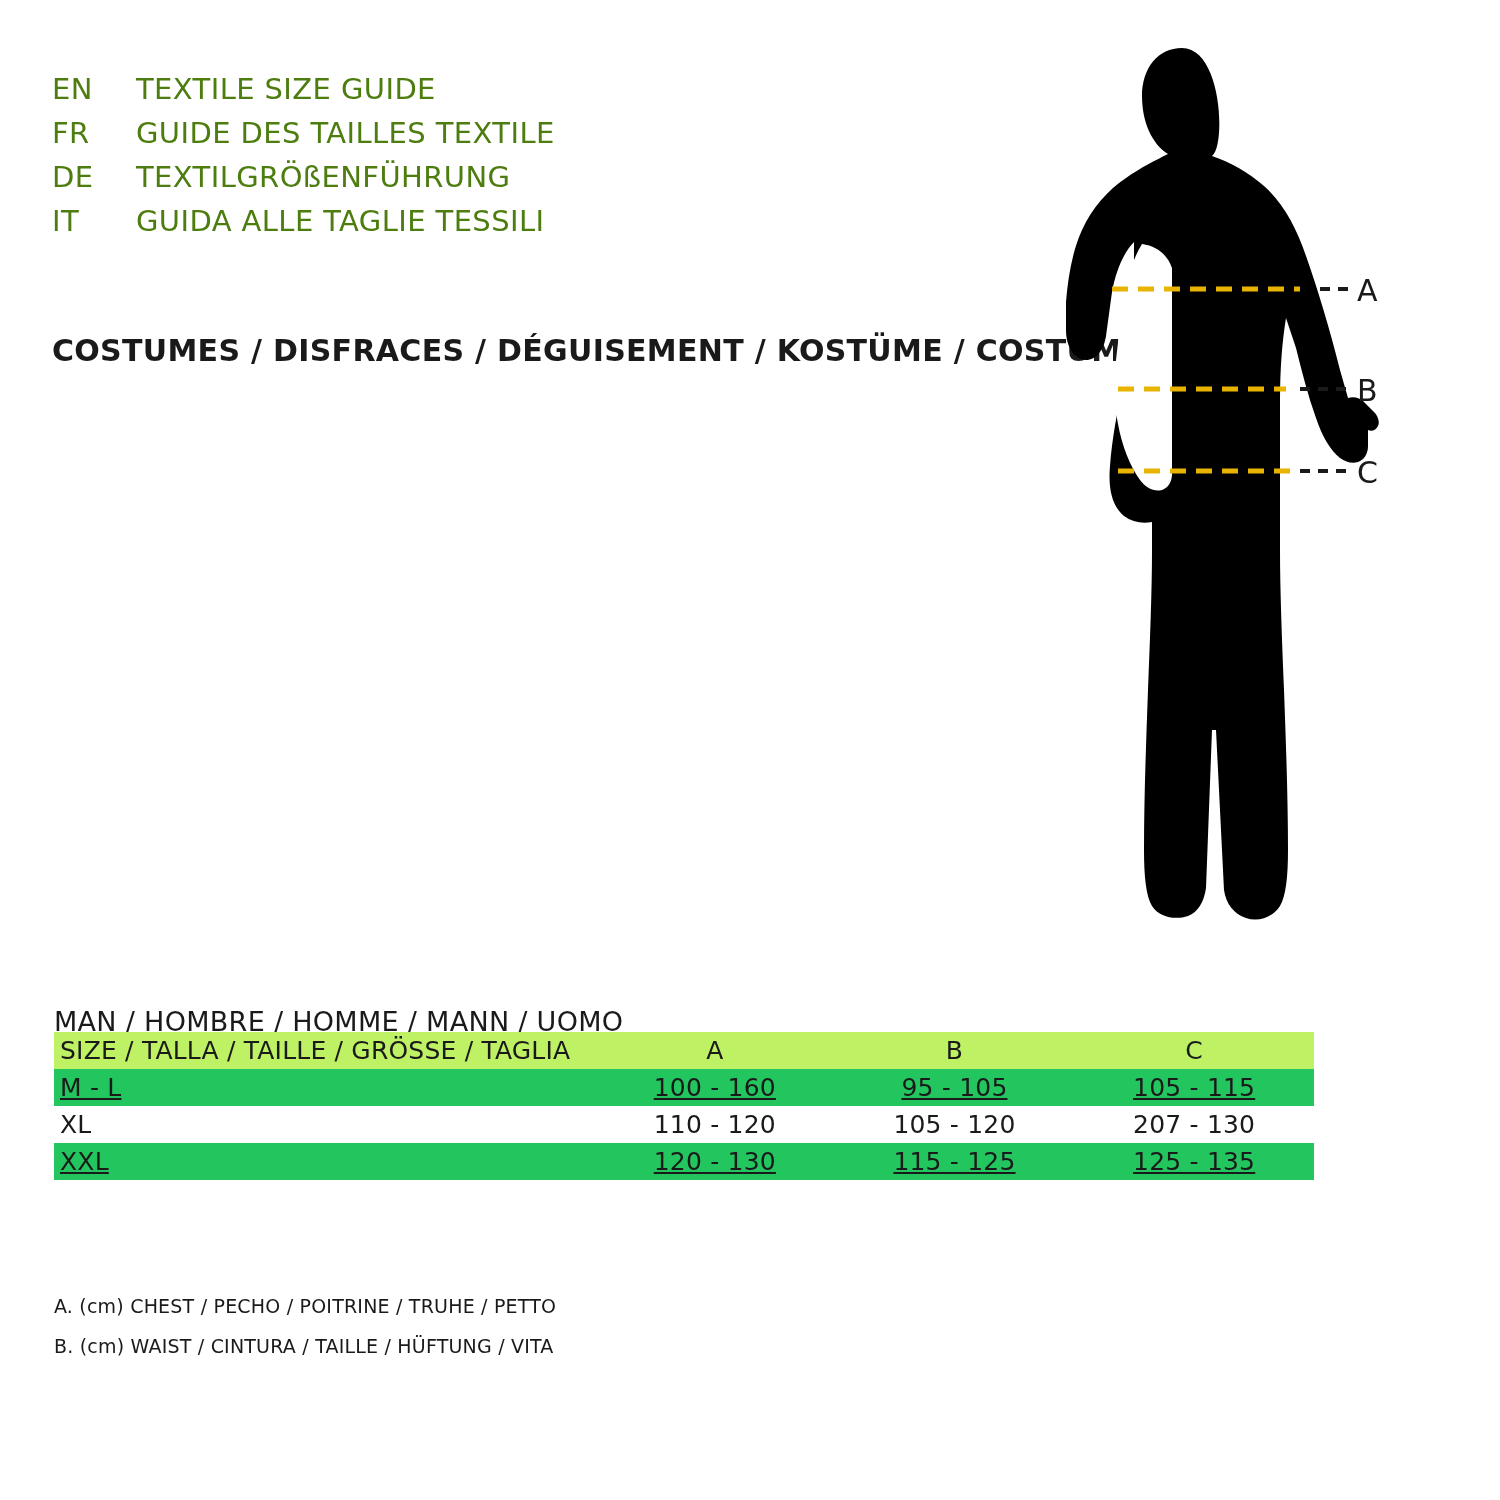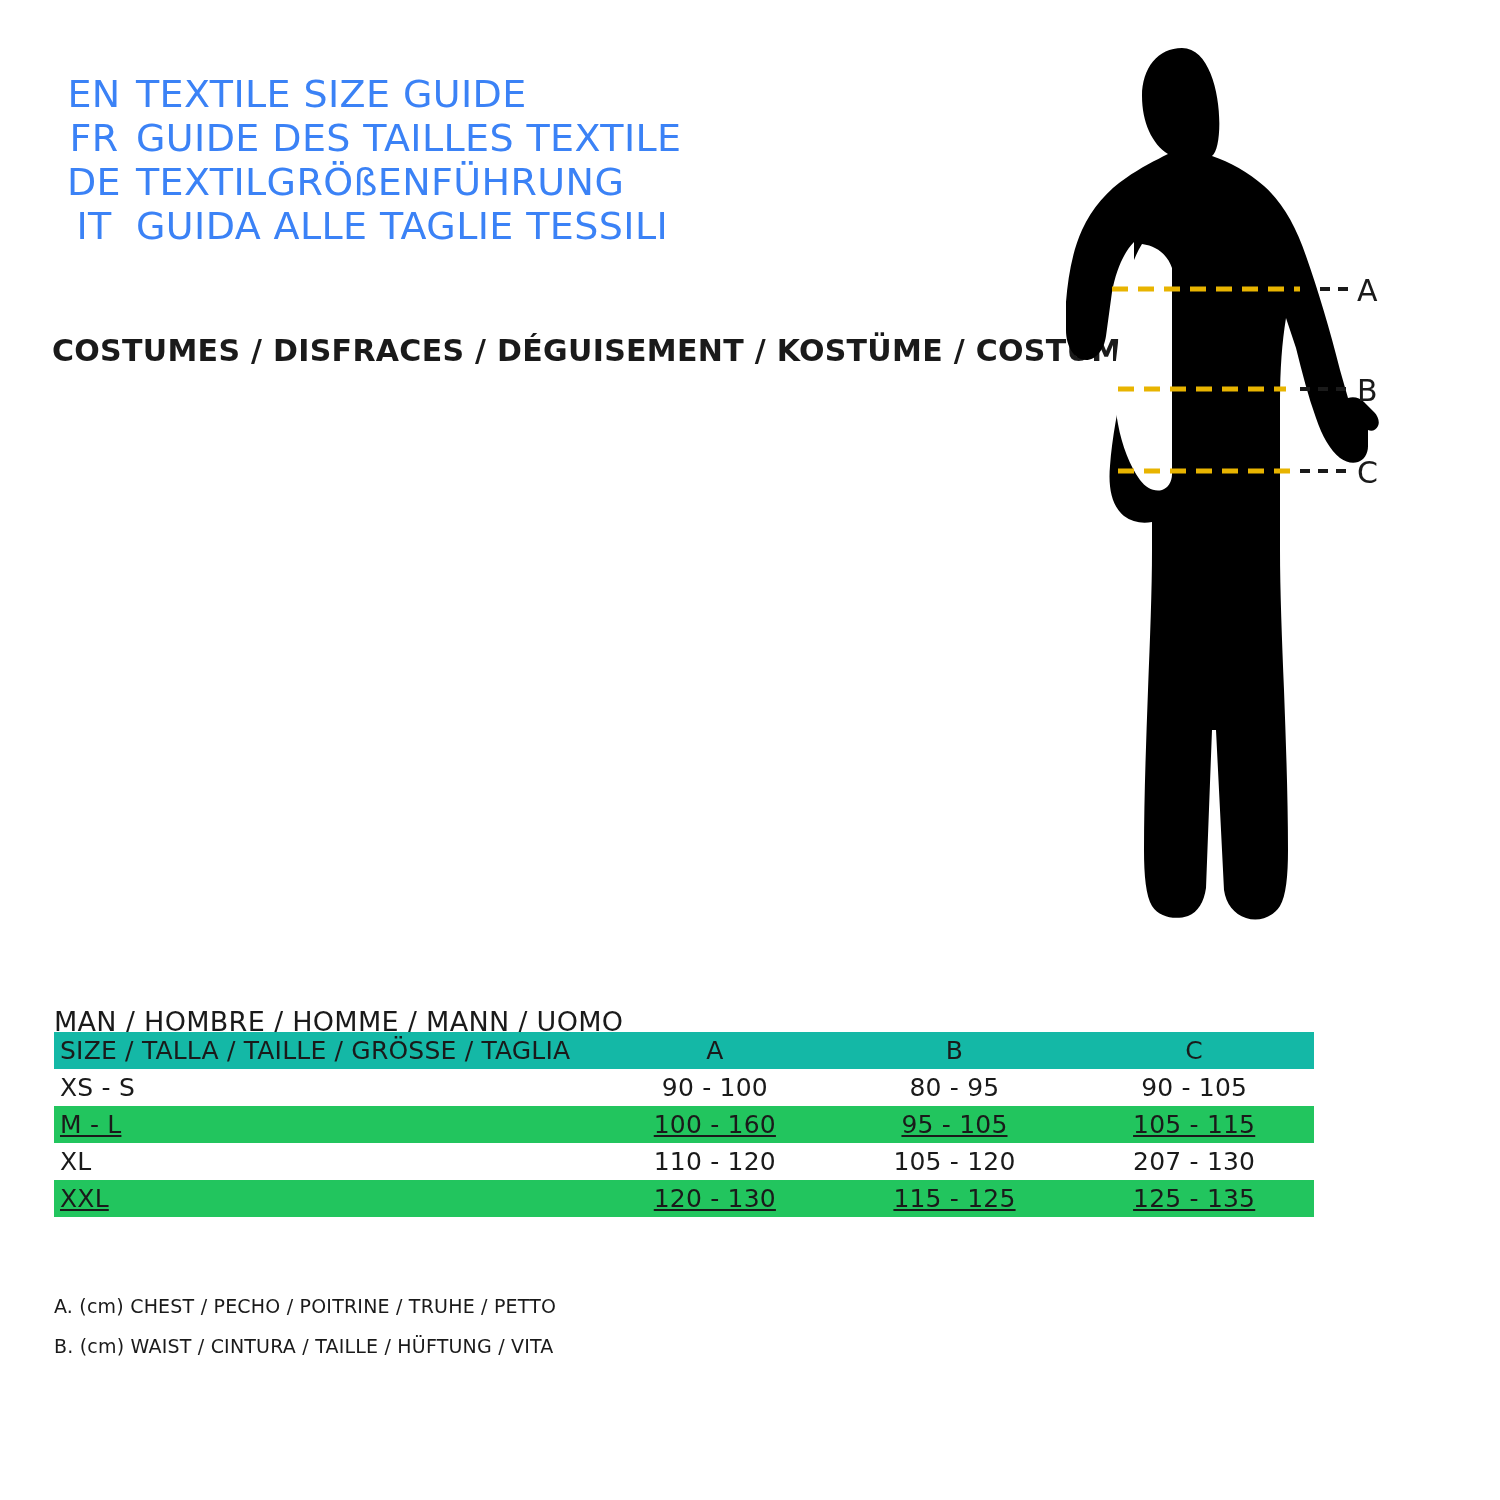--- a/index.html
+++ b/index.html
@@ -20,24 +20,23 @@
   .lang-block {
     position: absolute;
     left: 52px;
     top: 72px;
     width: 960px;
   }
   .lang-row {
     display: flex;
     align-items: baseline;
     height: 44px;
-    font-size: 38px;
+    font-size: 29px;
     letter-spacing: 0.4px;
-    color: #3b82f6;
-    text-align: center;
+    color: #4d7c0f;
   }
   .lang-code {
     width: 84px;
     flex: 0 0 84px;
   }
   .lang-text {
     white-space: nowrap;
   }
 
   .costumes-line {
@@ -99,21 +98,21 @@
     vertical-align: middle;
     letter-spacing: 0.2px;
   }
   table.size-table th.label-col,
   table.size-table td.label-col {
     text-align: left;
     padding-left: 6px;
     width: 535px;
   }
   table.size-table thead tr {
-    background: #14b8a6;
+    background: #bef264;
   }
   table.size-table tbody tr.odd {
     background: #ffffff;
   }
   table.size-table tbody tr.even {
     background: #22c55e;
     text-decoration: underline;
   }
 
   
@@ -193,26 +192,20 @@
 <table class="size-table">
   <thead>
     <tr>
       <th class="label-col">SIZE / TALLA / TAILLE / GRÖSSE / TAGLIA</th>
       <th>A</th>
       <th>B</th>
       <th>C</th>
     </tr>
   </thead>
   <tbody>
-    <tr class="odd">
-      <td class="label-col">XS - S</td>
-      <td>90 - 100</td>
-      <td>80 - 95</td>
-      <td>90 - 105</td>
-    </tr>
     <tr class="even">
       <td class="label-col">M - L</td>
       <td>100 - 160</td>
       <td>95 - 105</td>
       <td>105 - 115</td>
     </tr>
     <tr class="odd">
       <td class="label-col">XL</td>
       <td>110 - 120</td>
       <td>105 - 120</td>

